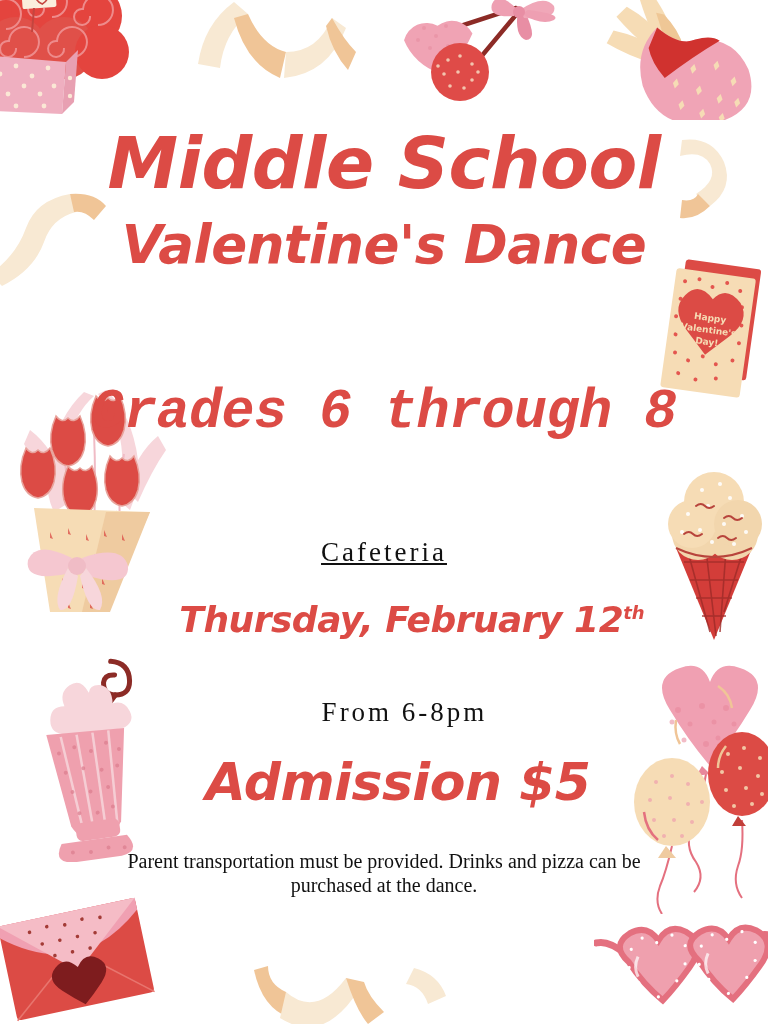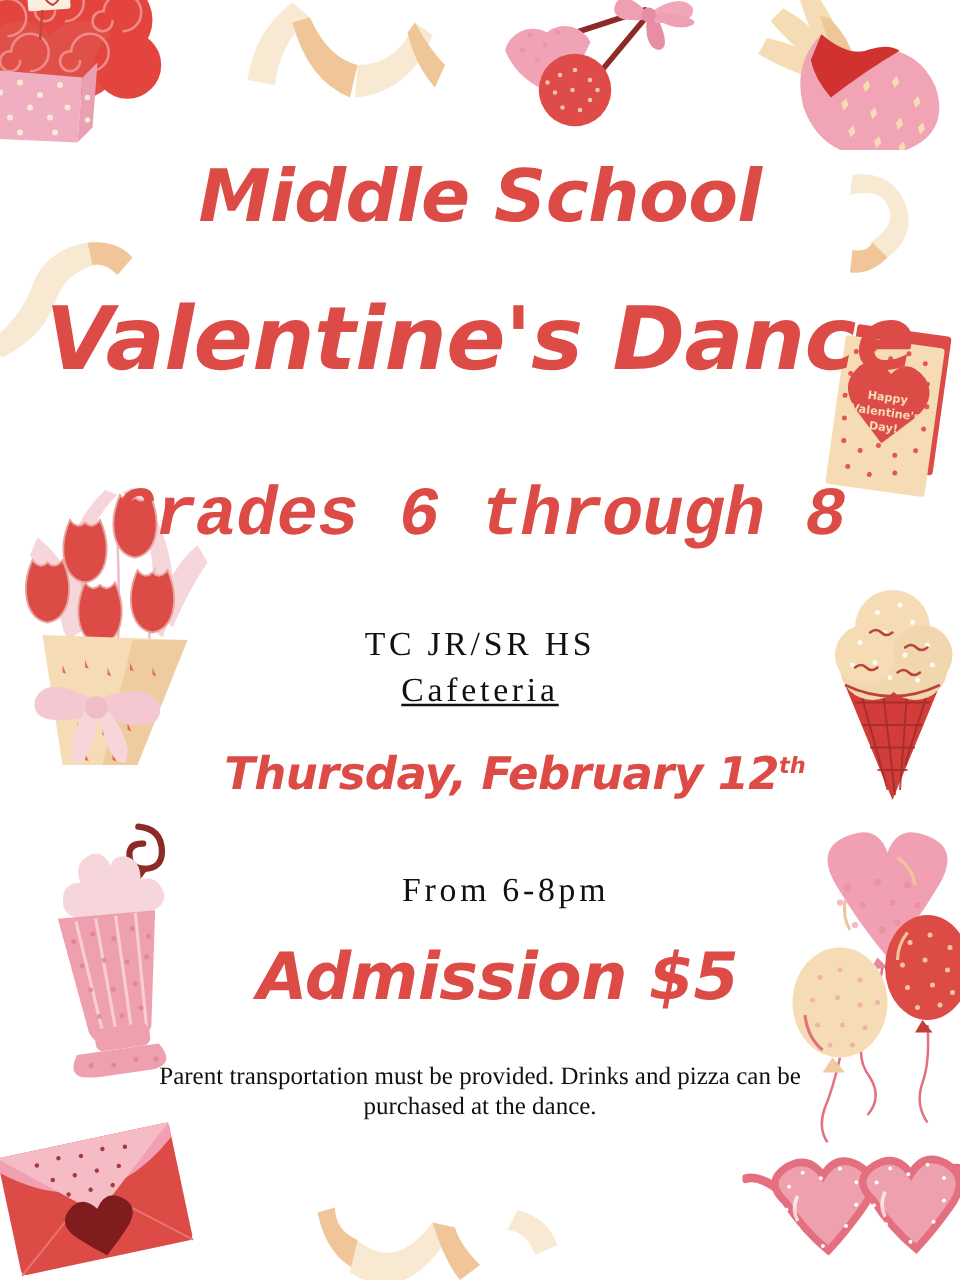--- a/index.html
+++ b/index.html
@@ -36,22 +36,22 @@
     line-height:1;
     white-space:nowrap;
   }
   .serif-sp {
     font-family:"Liberation Serif", serif;
     color:#111111;
     letter-spacing:3px;
     white-space:nowrap;
   }
 
-  #title-1 { top:128px;  font-size:58px; }
-  #title-2 { top:236px;  font-size:70px; }
+  #title-1 { top:128px;  font-size:71px; }
+  #title-2 { top:218px;  font-size:53px; }
   #grades  { top:385px;  font-size:55px;font-family:Liberation Mono, monospace; }
 
   #venue-1 { top:500px;  font-size:27px; }
   #venue-2 { top:537px;  font-size:27px;text-decoration:underline; }
 
   #datel   { top:602px;  font-size:36px;margin-left:28px; }
   #datel sup {
     font-size:0.5em; vertical-align:super;
     letter-spacing:0; font-style:italic; font-weight:700;
   }
@@ -470,21 +470,20 @@
     <path d="M118 26 Q128 58 140 72 L156 60 Q140 44 136 30 Z" fill="#F0C597"></path>
     <path d="M186 16 Q210 22 218 44 L200 52 Q194 34 178 32 Z" fill="#F8E9D3"></path>
   </svg>
 
   <div id="text-stack">
     <div class="line script" id="title-1">Middle School</div>
     <div class="line script" id="title-2">Valentine's Dance</div>
 
     <div class="line script" id="grades">Grades 6 through 8</div>
 
-    <div class="line serif-sp" id="venue-1">TC JR/SR HS</div>
     <div class="line serif-sp" id="venue-2">Cafeteria</div>
 
     <div class="line script" id="datel"><span>Thursday, February 12</span><sup>th</sup></div>
 
     <div class="line serif-sp" id="timel">From 6-8pm</div>
 
     <div class="line script" id="adm">Admission $5</div>
 
     <div id="footer">Parent transportation must be provided. Drinks and pizza can be purchased at the dance.</div>
   </div>

